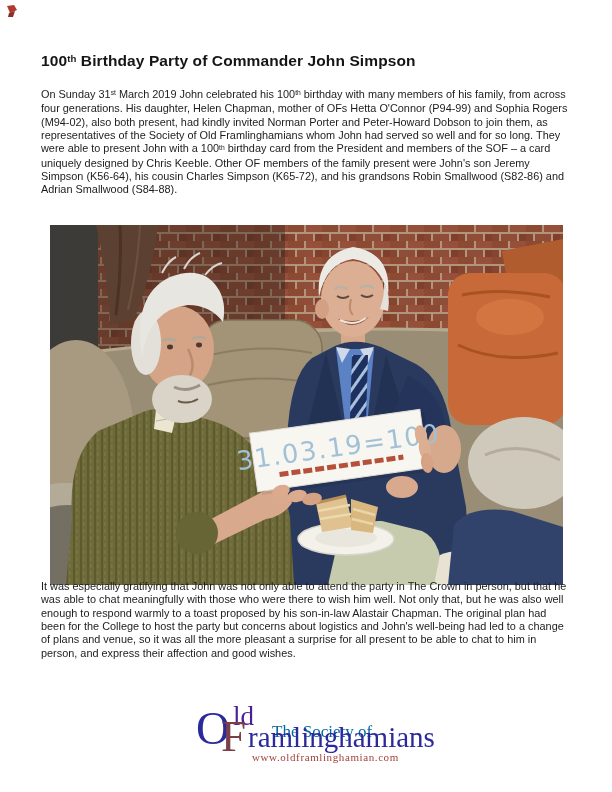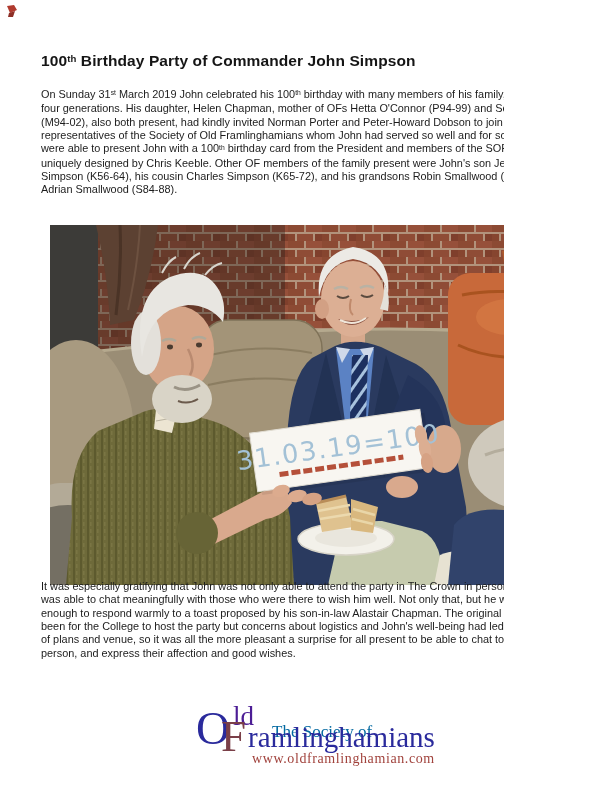--- a/index.html
+++ b/index.html
@@ -3,21 +3,21 @@
 <meta charset="utf-8">
 <style>
   html, body {
     margin: 0;
     padding: 0;
     background: #ffffff;
     font-family: "Liberation Sans", sans-serif;
   }
   .page {
     position: relative;
-    width: 504px;
+    width: 612px;
     height: 792px;
     background: #ffffff;
     overflow: hidden;
   }
   .corner-mark {
     position: absolute;
     left: 5px;
     top: 4px;
     width: 16px;
     height: 16px;
@@ -66,21 +66,21 @@
     width: 240px;
     height: 70px;
     font-family: "Liberation Serif", serif;
   }
   .logo span { position: absolute; line-height: 1; white-space: nowrap; }
   .logo .big-o   { left: 0;    top: 3px;  font-size: 47px; color: #2a2a9c; font-weight: 500; }
   .logo .ld      { left: 37px; top: 1px;  font-size: 27px; color: #4c1d95; }
   .logo .society { left: 76px; top: 7px;  font-size: 17px; color: #0369a1; margin-top: 14px; }
   .logo .big-f   { left: 25px; top: 12px; font-size: 45px; color: #7a3f48; }
   .logo .fram    { left: 52px; top: 21px; font-size: 29px; color: #2a2a9c; }
-  .logo .website { left: 56px; top: 50px; font-size: 14px; color: #a1423c;
+  .logo .website { left: 56px; top: 50px; font-size: 11px; color: #a1423c;
                    letter-spacing: 0.6px; font-family: "Liberation Serif", serif; }
 </style>
 </head>
 <body>
 
 <div class="page">
 
   <svg class="corner-mark" viewBox="0 0 16 16">
     <polygon points="2,2 9,1 12,6 5,9" fill="#b03a2e"></polygon>
     <polygon points="4,9 10,7 8,13 3,13" fill="#8e2f26"></polygon>

